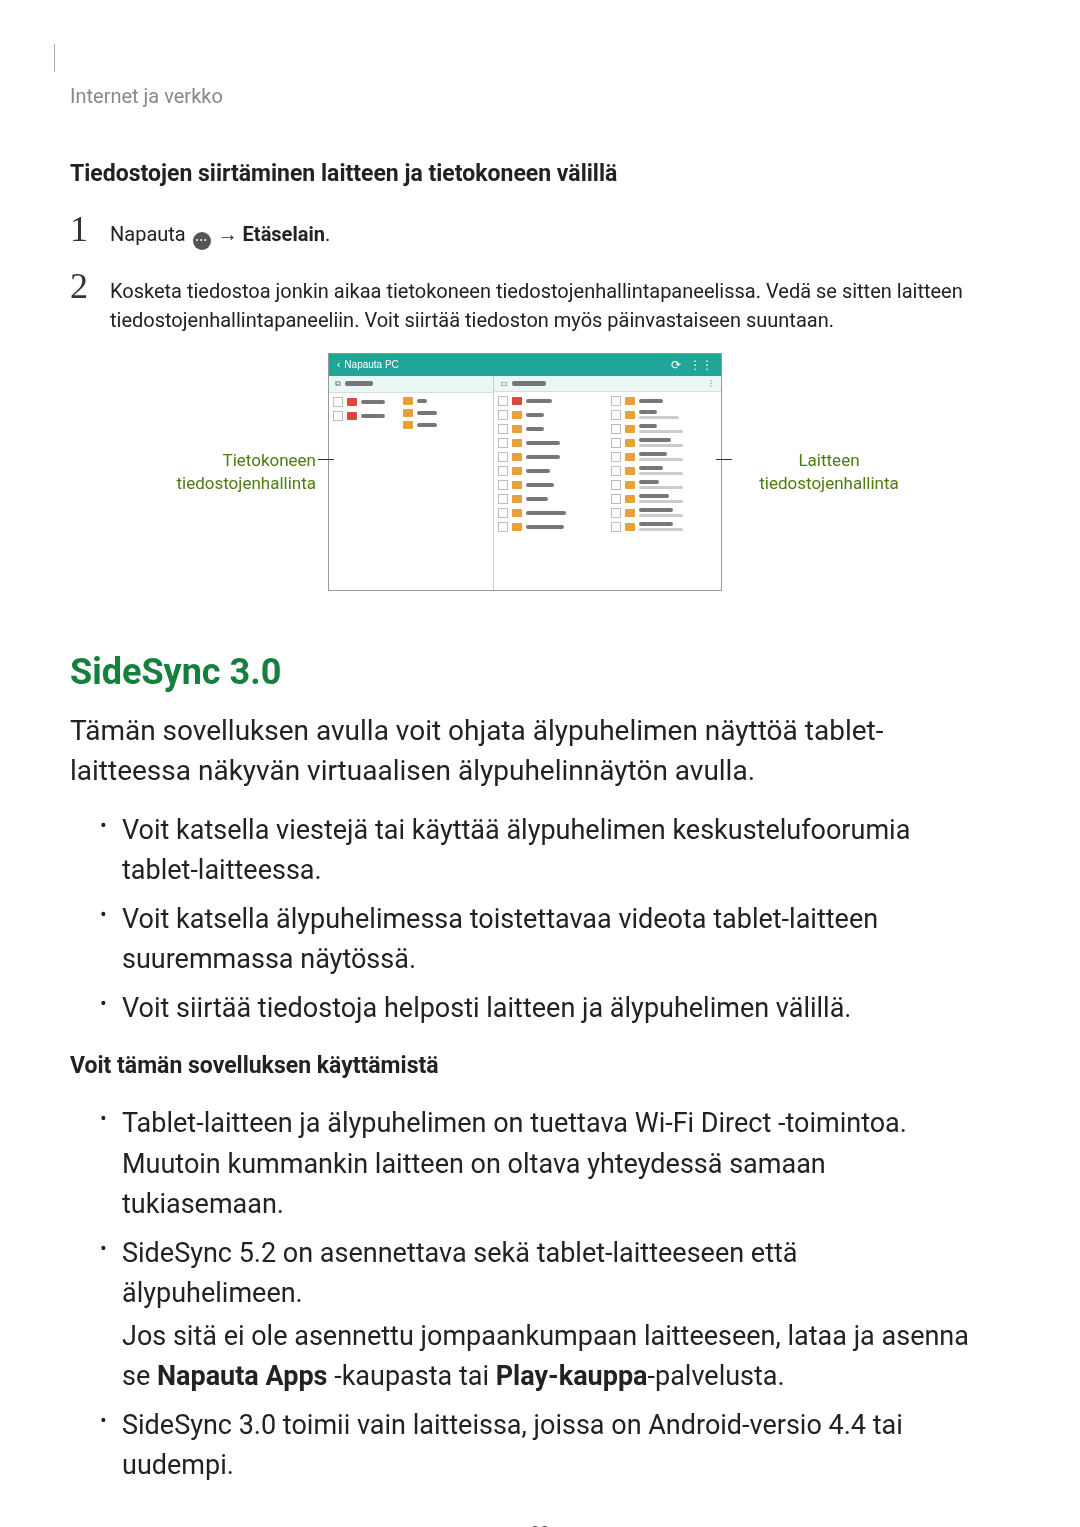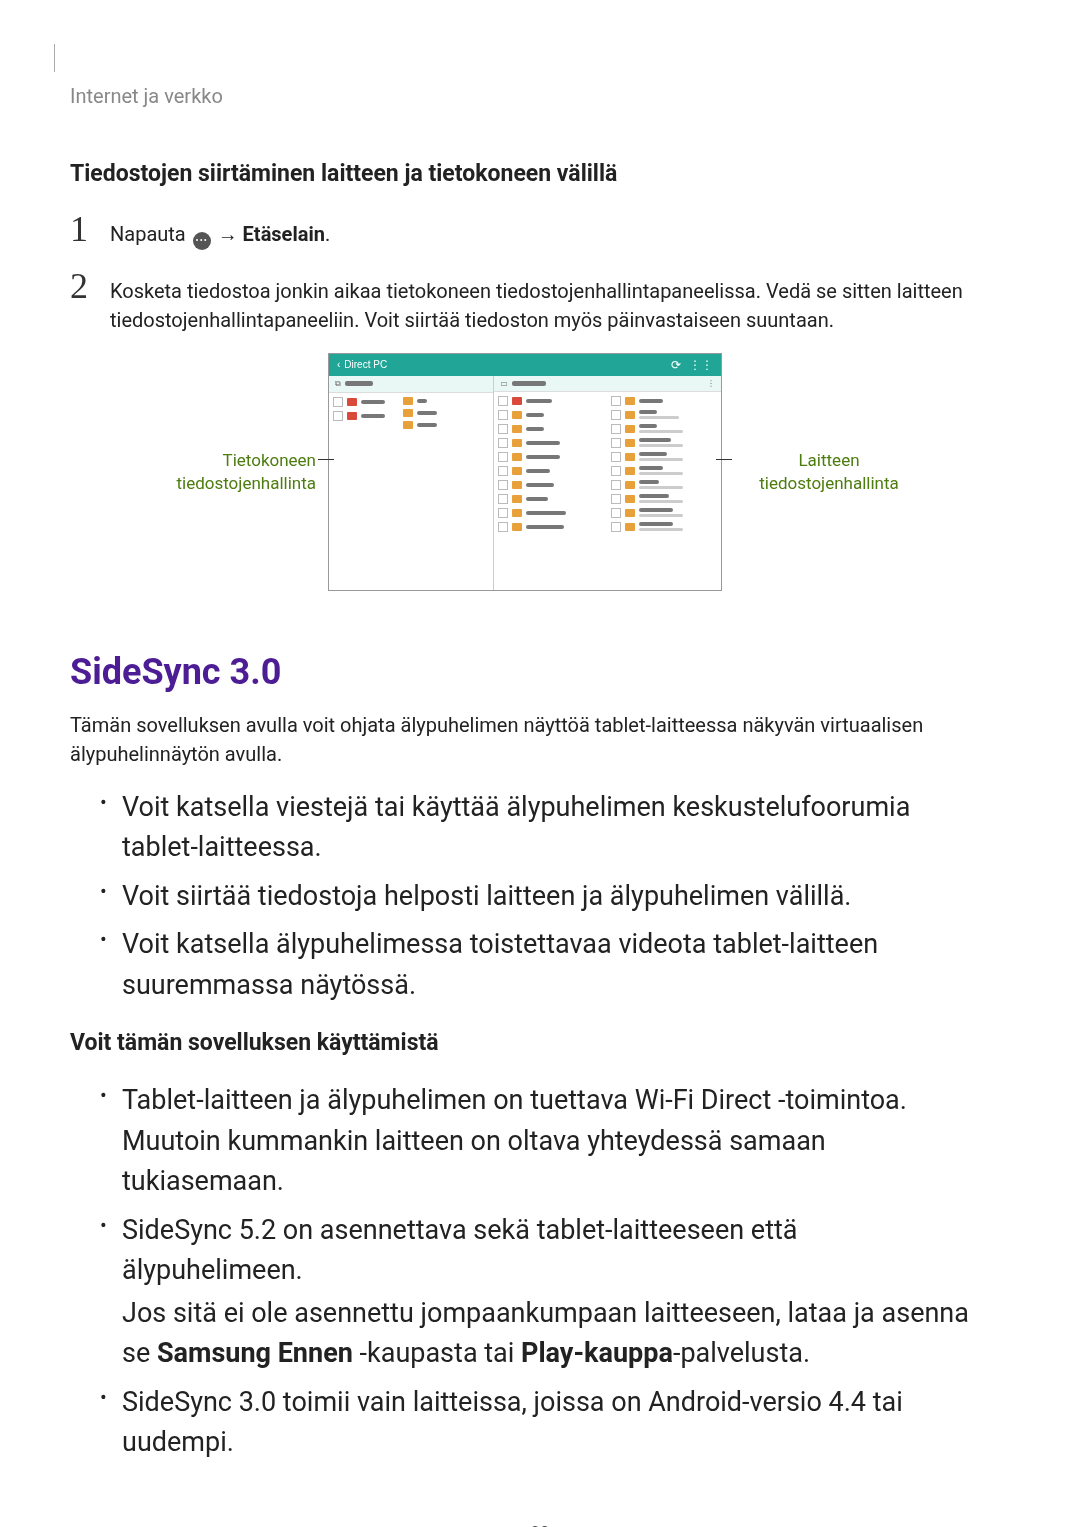--- a/index.html
+++ b/index.html
@@ -161,27 +161,27 @@
     height:4px; border-radius:2px; background:#777;
   }
   .fsub {
     height:3px; border-radius:2px; background:#ccc; margin-top:2px;
   }
   .right-pane .pane-list {
     display:flex; gap:6px;
   }
   .col { flex:1; }
   .h2-title {
-    color: #4c1d95;
+    color: #15803d;
     font-size: 36px;
     font-weight: 700;
     margin-bottom: 18px;
   }
   .body-text {
-    font-size: 20px;
+    font-size: 28px;
     line-height: 1.45;
     margin-bottom: 18px;
   }
   ul.bullets {
     list-style: none;
     padding: 0 0 0 30px;
     margin: 0 0 24px 0;
   }
   ul.bullets > li {
     position: relative;
@@ -240,21 +240,21 @@
   <div class="screenshot-row">
     <div class="shot-label left">
       <span>Tietokoneen</span><br>
       <span>tiedostojenhallinta</span>
     </div>
 
     <div class="device-shot">
       <div class="device-topbar">
         <div class="device-topbar-left">
           <span>‹</span>
-          <span>Direct PC</span>
+          <span>Napauta PC</span>
         </div>
         <div class="device-topbar-right">
           <span>⟳</span>
           <span>⋮⋮</span>
         </div>
       </div>
       <div class="device-body">
         <div class="pane left-pane">
           <div class="pane-header">
             <span>⧉</span>
@@ -467,31 +467,31 @@
       <span>tiedostojenhallinta</span>
     </div>
   </div>
 
   <div class="h2-title">SideSync 3.0</div>
 
   <div class="body-text">Tämän sovelluksen avulla voit ohjata älypuhelimen näyttöä tablet-laitteessa näkyvän virtuaalisen älypuhelinnäytön avulla.</div>
 
   <ul class="bullets" id="sec2-bullets">
       <li>Voit katsella viestejä tai käyttää älypuhelimen keskustelufoorumia tablet-laitteessa.</li>
+      <li>Voit katsella älypuhelimessa toistettavaa videota tablet-laitteen suuremmassa näytössä.</li>
       <li>Voit siirtää tiedostoja helposti laitteen ja älypuhelimen välillä.</li>
-      <li>Voit katsella älypuhelimessa toistettavaa videota tablet-laitteen suuremmassa näytössä.</li>
     </ul>
 
   <div class="h3">Voit tämän sovelluksen käyttämistä</div>
 
   <ul class="bullets">
     <li>Tablet-laitteen ja älypuhelimen on tuettava Wi-Fi Direct -toimintoa. Muutoin kummankin laitteen on oltava yhteydessä samaan tukiasemaan.</li>
     <li>
       <span>SideSync 5.2 on asennettava sekä tablet-laitteeseen että älypuhelimeen.</span>
       <span class="li-sub">
-        <span>Jos sitä ei ole asennettu jompaankumpaan laitteeseen, lataa ja asenna se </span><span class="strong" style="font-weight:700;">Samsung Ennen</span><span> -kaupasta tai </span><span class="strong" style="font-weight:700;">Play-kauppa</span><span>-palvelusta.</span>
+        <span>Jos sitä ei ole asennettu jompaankumpaan laitteeseen, lataa ja asenna se </span><span class="strong" style="font-weight:700;">Napauta Apps</span><span> -kaupasta tai </span><span class="strong" style="font-weight:700;">Play-kauppa</span><span>-palvelusta.</span>
       </span>
     </li>
     <li>SideSync 3.0 toimii vain laitteissa, joissa on Android-versio 4.4 tai uudempi.</li>
   </ul>
 
   <div class="page-number">89</div>
 </div>
 
 </body></html>

